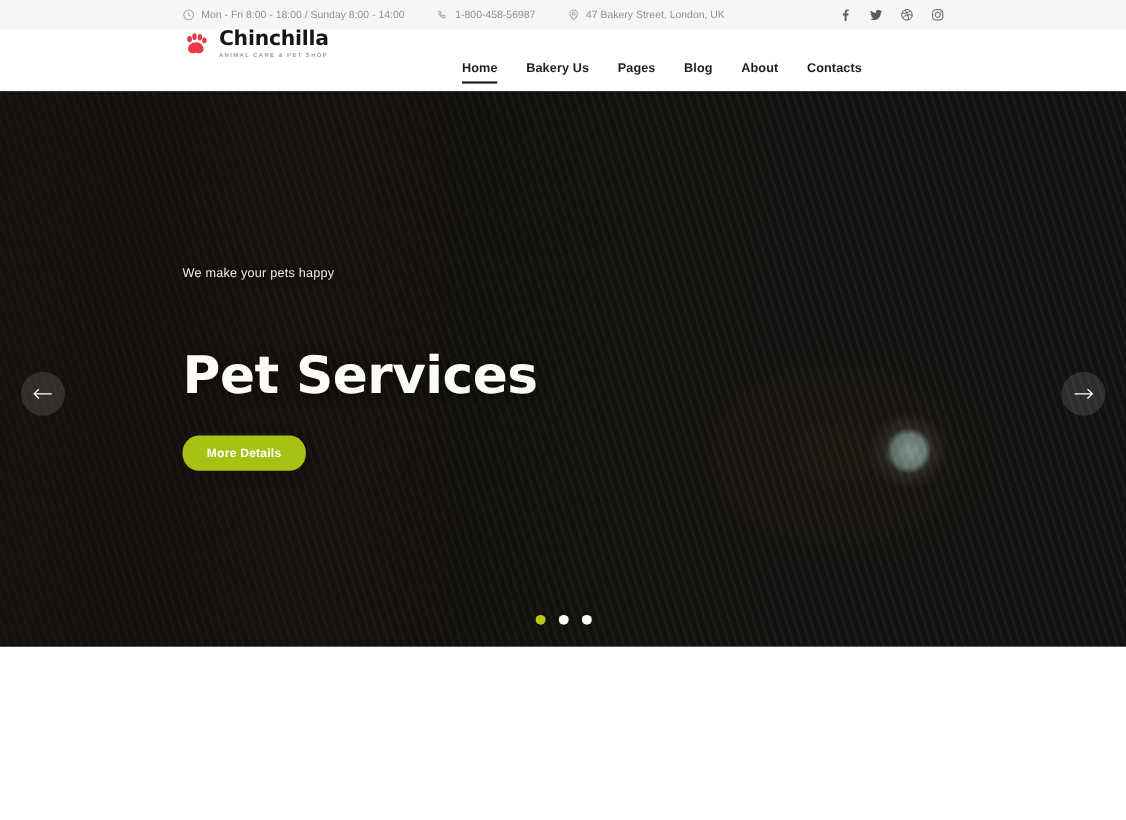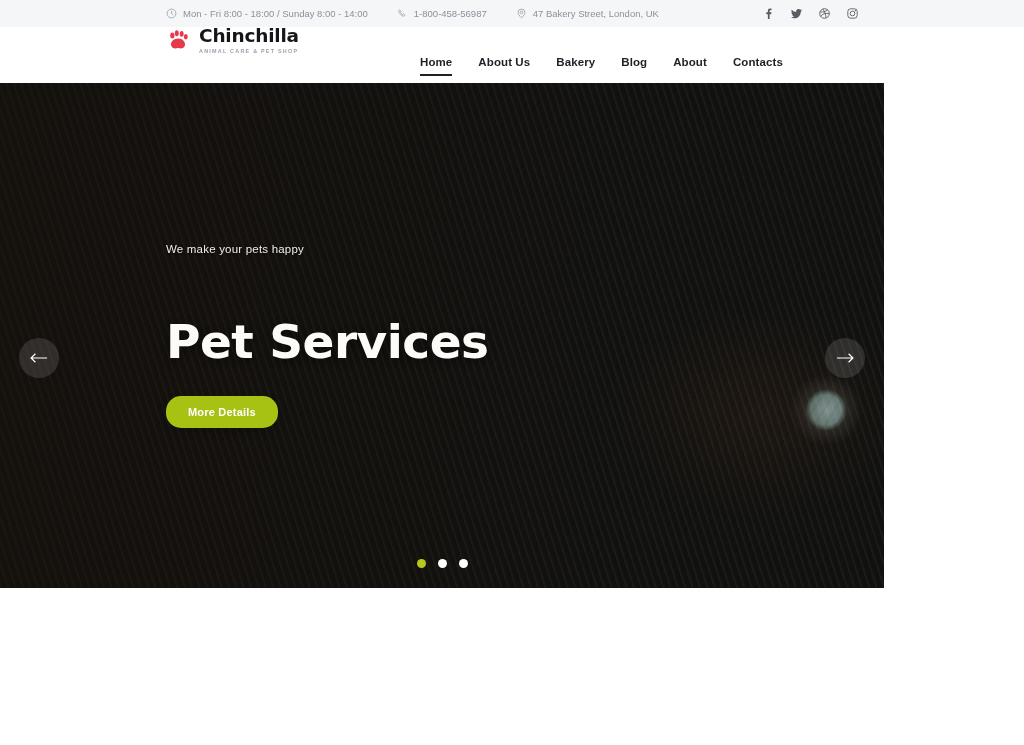--- a/index.html
+++ b/index.html
@@ -86,21 +86,21 @@
   .talk-btn{
     background:#e8394a; color:#fff; border:none;
     font-family:"Liberation Sans", sans-serif;
     font-size:10.5px; font-weight:bold;
     padding:0 21px; height:27px; border-radius:3px;
     cursor:pointer; letter-spacing:.2px;
   }
 
   
   .hero{
-    position:relative; width:884px; height:505px;
+    position:relative; width:1024px; height:505px;
     overflow:hidden;
     background:#6b5748;
   }
   .hero-photo{
     position:absolute; inset:0;
     background:
       radial-gradient(ellipse 210px 150px at 760px 330px, rgba(40,28,20,.55) 0%, rgba(40,28,20,0) 70%),
       radial-gradient(circle 36px at 826px 327px, #a8c4c2 0%, #7b9a96 42%, #2a2a26 58%, #11110f 100%),
       radial-gradient(circle 30px at 779px 425px, #cfd8cf 0%, #93a08f 45%, #20201c 62%, #0d0d0b 100%),
       radial-gradient(ellipse 130px 95px at 745px 350px, #efe4d6 0%, #d9c5ab 45%, rgba(180,150,115,0) 80%),
@@ -250,22 +250,22 @@
       </svg>
     </span>
     <span class="brand-text">
       <span class="brand-name">Chinchilla</span>
       <span class="brand-tag">ANIMAL CARE &amp; PET SHOP</span>
     </span>
   </div>
 
   <nav class="nav">
     <a href="#" class="active">Home</a>
-    <a href="#">About Us</a>
-    <a href="#">Bakery</a>
+    <a href="#">Bakery Us</a>
+    <a href="#">Pages</a>
     <a href="#">Blog</a>
     <a href="#">About</a>
     <a href="#">Contacts</a>
   </nav>
 
 </div>
 
 <section class="hero">
   <div class="hero-photo"></div>
   <div class="hero-shade"></div>

